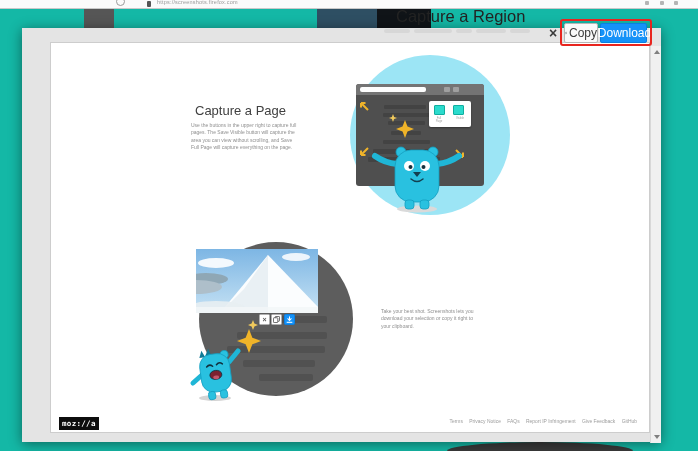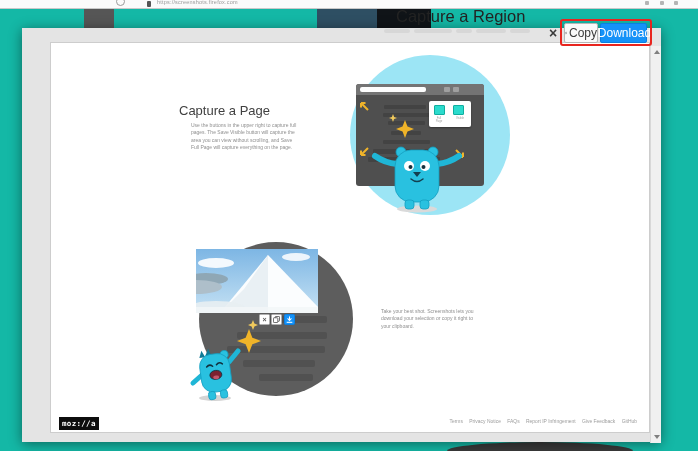--- a/index.html
+++ b/index.html
@@ -99,21 +99,21 @@
   <div id="modal" class="abs"></div>
 
   <div class="abs ghost" style="left:384px;width:26px"></div>
   <div class="abs ghost" style="left:414px;width:38px"></div>
   <div class="abs ghost" style="left:456px;width:16px"></div>
   <div class="abs ghost" style="left:476px;width:30px"></div>
   <div class="abs ghost" style="left:510px;width:20px"></div>
 
   <div id="page" class="abs">
 
-    <div class="abs h1" style="left:128px;top:60px">Capture a Page</div>
+    <div class="abs h1" style="left:144px;top:60px">Capture a Page</div>
     <div class="abs tiny" style="left:140px;top:78px;width:212px">Use the buttons in the upper right to capture full pages. The Save Visible button will capture the area you can view without scrolling, and Save Full Page will capture everything on the page.</div>
 
     <div id="circle1" class="abs"></div>
 
     <div id="window1" class="abs">
       <div class="abs tbar"></div>
       <div class="abs pill"></div>
       <div class="abs tsq" style="left:88px"></div>
       <div class="abs tsq" style="left:97px"></div>
       <div class="abs wline" style="left:28px;top:21px;width:42px;height:4px"></div>

